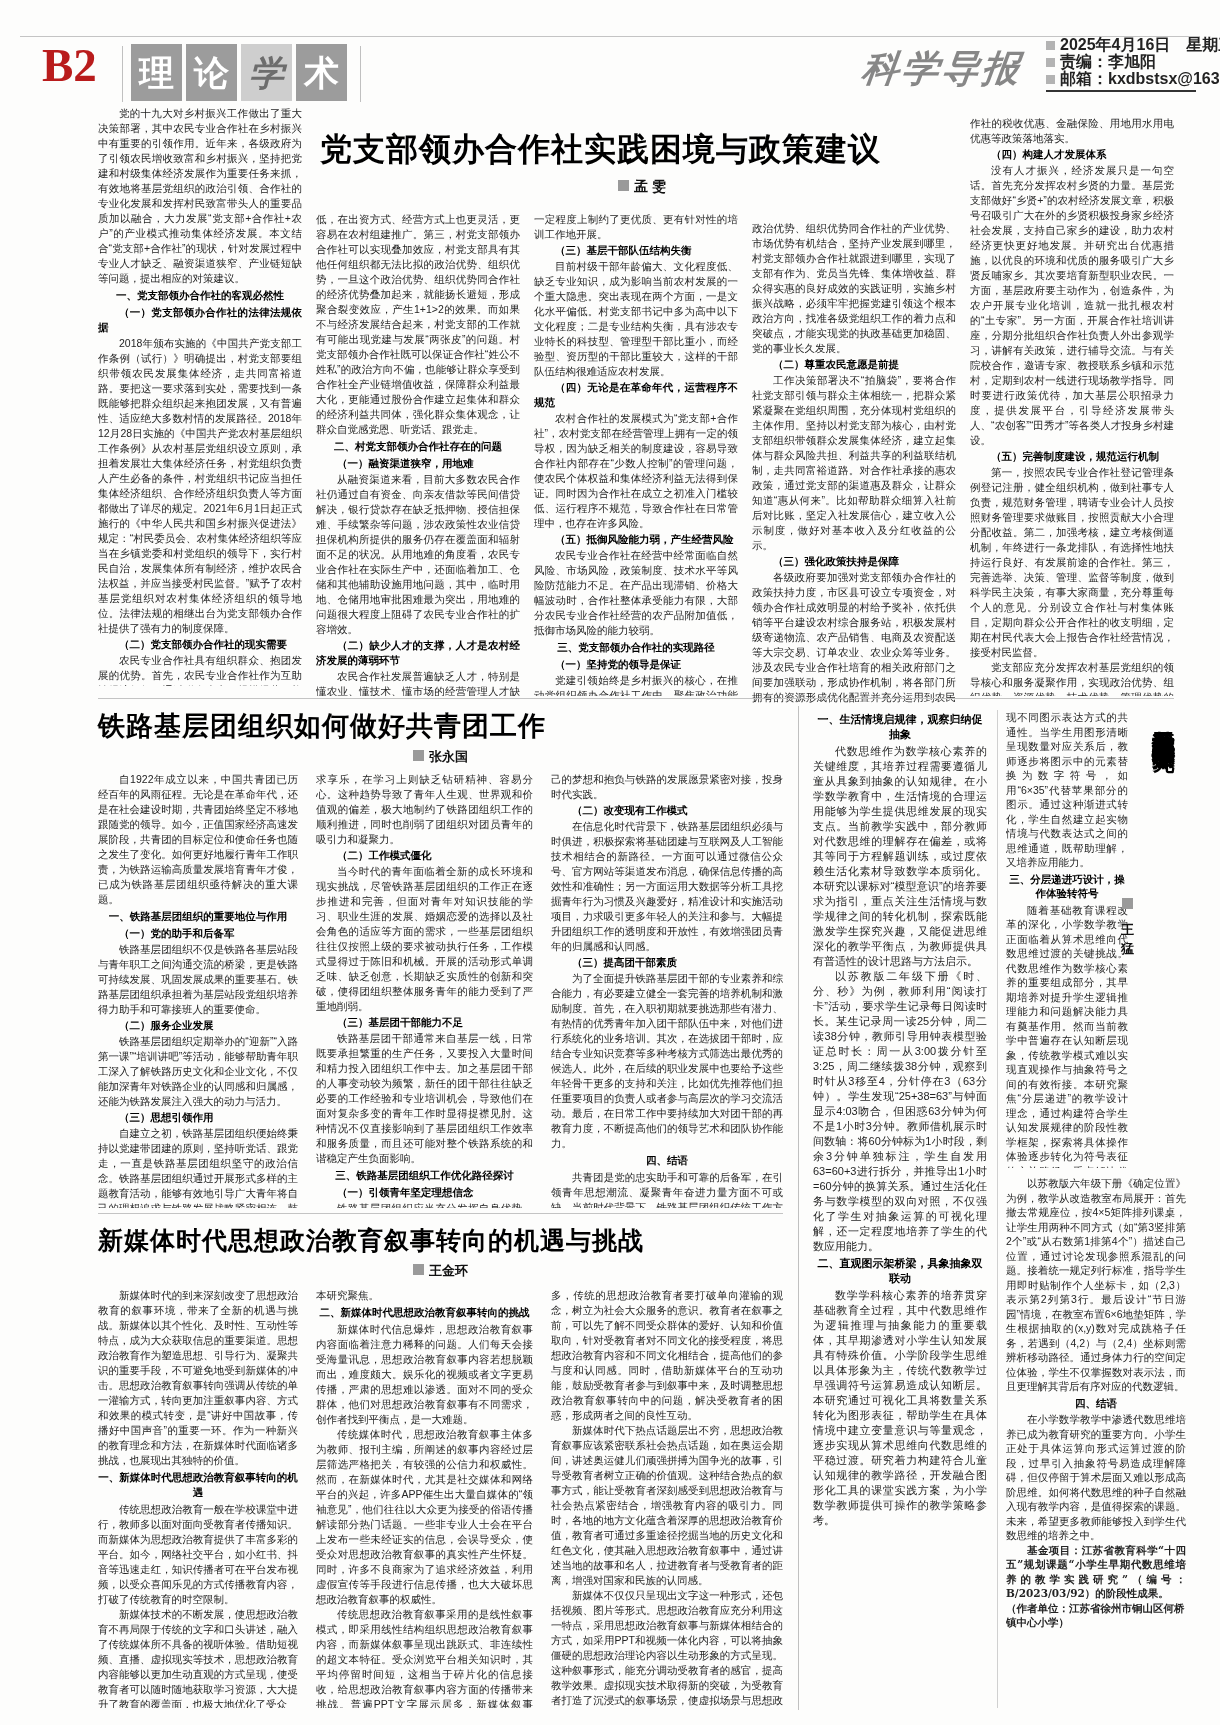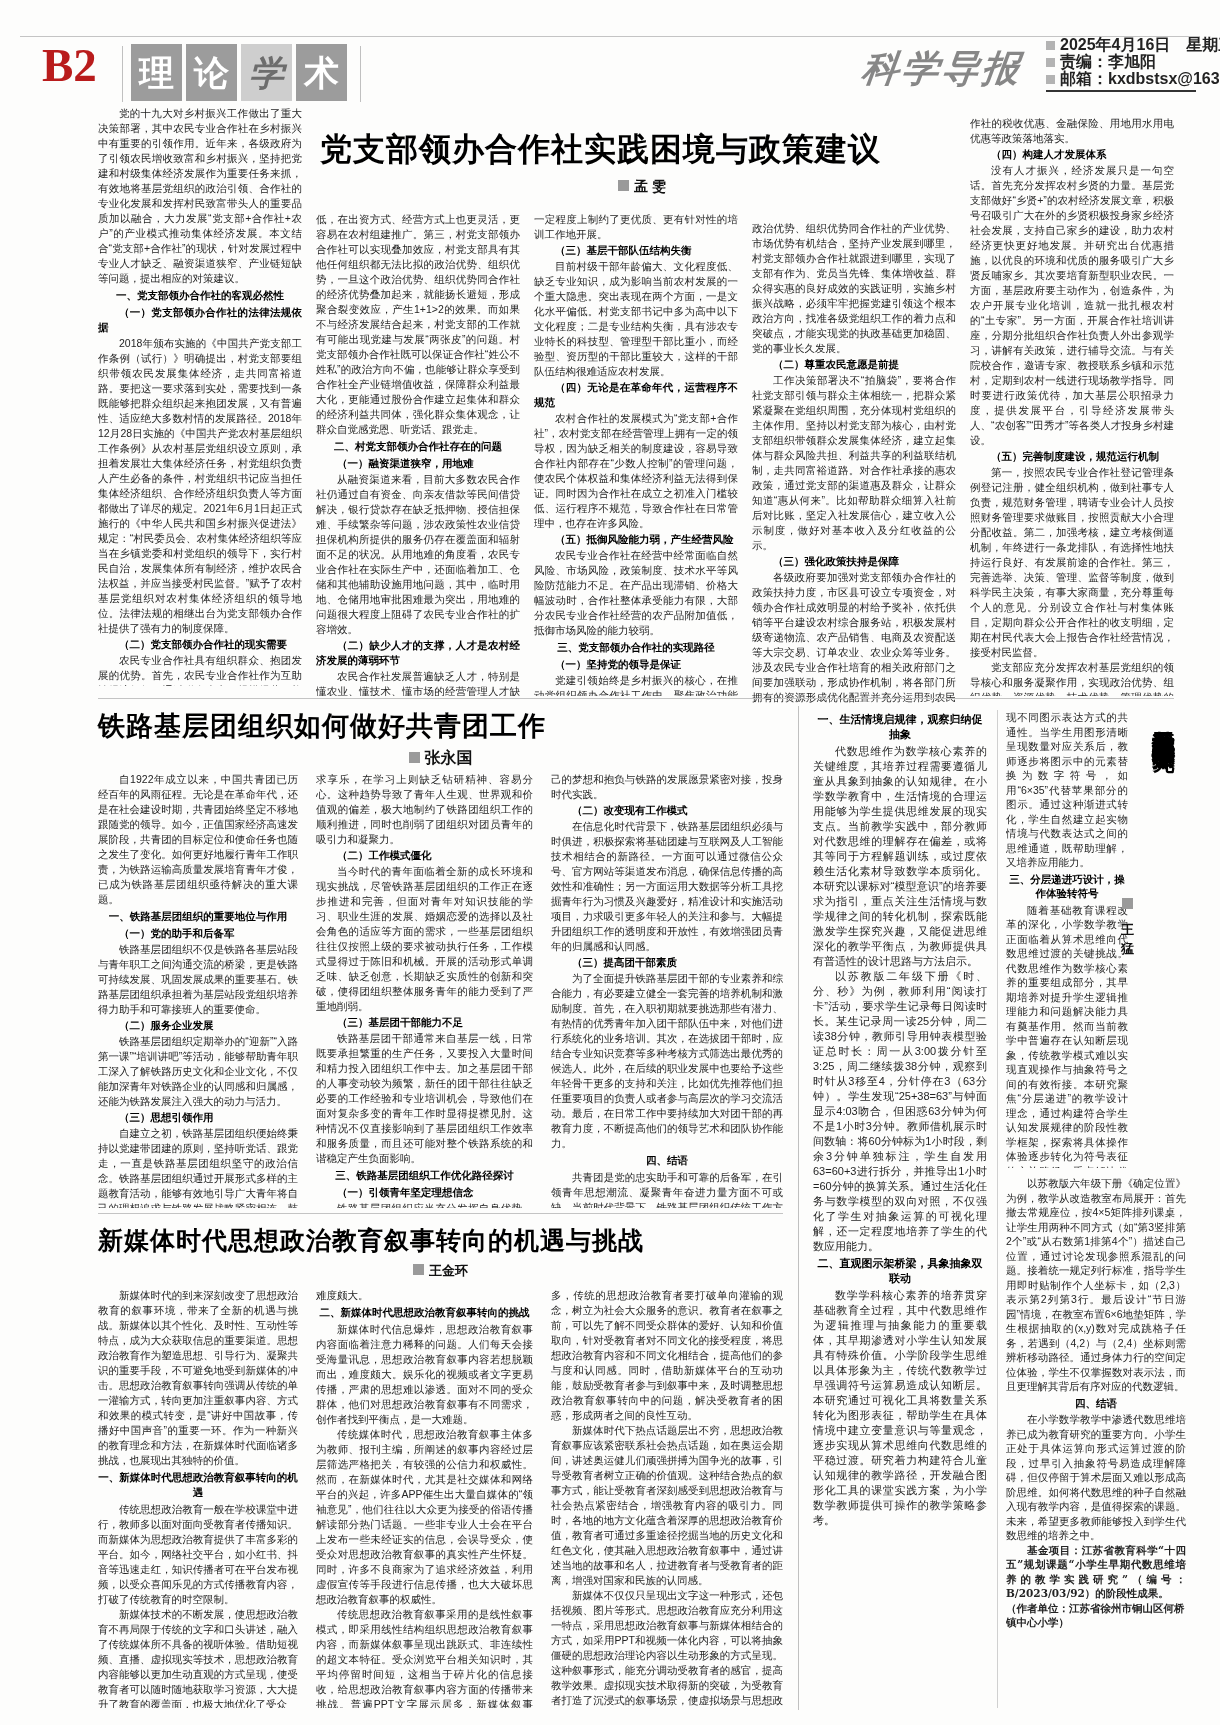--- a/index.html
+++ b/index.html
@@ -108,21 +108,21 @@
     <div class="b-k">（四）构建人才发展体系</div>
     <div class="b-p">没有人才振兴，经济发展只是一句空话。首先充分发挥农村乡贤的力量。基层党支部做好“乡贤+”的农村经济发展文章，积极号召吸引广大在外的乡贤积极投身家乡经济社会发展，支持自己家乡的建设，助力农村经济更快更好地发展。并研究出台优惠措施，以优良的环境和优质的服务吸引广大乡贤反哺家乡。其次要培育新型职业农民。一方面，基层政府要主动作为，创造条件，为农户开展专业化培训，造就一批扎根农村的“土专家”。另一方面，开展合作社培训讲座，分期分批组织合作社负责人外出参观学习，讲解有关政策，进行辅导交流。与有关院校合作，邀请专家、教授联系乡镇和示范村，定期到农村一线进行现场教学指导。同时要进行政策优待，加大基层公职招录力度，提供发展平台，引导经济发展带头人、“农创客”“田秀才”等各类人才投身乡村建设。</div>
     <div class="b-k">（五）完善制度建设，规范运行机制</div>
     <div class="b-p">第一，按照农民专业合作社登记管理条例登记注册，健全组织机构，做到社事专人负责，规范财务管理，聘请专业会计人员按照财务管理要求做账目，按照贡献大小合理分配收益。第二，加强考核，建立考核倒逼机制，年终进行一条龙排队，有选择性地扶持运行良好、有发展前途的合作社。第三，完善选举、决策、管理、监督等制度，做到科学民主决策，有事大家商量，充分尊重每个人的意见。分别设立合作社与村集体账目，定期向群众公开合作社的收支明细，定期在村民代表大会上报告合作社经营情况，接受村民监督。</div>
     <div class="b-p">党支部应充分发挥农村基层党组织的领导核心和服务凝聚作用，实现政治优势、组织优势、资源优势、技术优势、管理优势的有效整合，以农民为主体、市场为导向、促进农民增收致富为目标，加强对合作社的指导，严把质量关，发展订单农业等多种形式的农业规模经营和社会化服务。还要创新经营理念。大力发展互联网+农业，推进农业绿色化、优质化、特色化、品牌化经营，打造一村一品。</div>
   </div>
 
 <div class="hline" style="left:98px;top:698px;width:1076px;"></div>
 
 <div class="abs headline" style="left:98px;top:708px;width:685px;font-size:27px;">铁路基层团组织如何做好共青团工作</div>
-<div class="abs byline" style="left:98px;top:748px;width:685px;font-size:16px;"><span class="sq byl"></span><span>张永国</span></div>
+<div class="abs byline" style="left:98px;top:748px;width:685px;font-size:13px;"><span class="sq byl"></span><span>张永国</span></div>
 
 <div class="col" style="left:98px;top:772px;width:200px;height:436px;">
     <div class="b-p">自1922年成立以来，中国共青团已历经百年的风雨征程。无论是在革命年代，还是在社会建设时期，共青团始终坚定不移地跟随党的领导。如今，正值国家经济高速发展阶段，共青团的目标定位和使命任务也随之发生了变化。如何更好地履行青年工作职责，为铁路运输高质量发展培育青年才俊，已成为铁路基层团组织亟待解决的重大课题。</div>
     <div class="b-h">一、铁路基层团组织的重要地位与作用</div>
     <div class="b-k">（一）党的助手和后备军</div>
     <div class="b-p">铁路基层团组织不仅是铁路各基层站段与青年职工之间沟通交流的桥梁，更是铁路可持续发展、巩固发展成果的重要基石。铁路基层团组织承担着为基层站段党组织培养得力助手和可靠接班人的重要使命。</div>
     <div class="b-k">（二）服务企业发展</div>
     <div class="b-p">铁路基层团组织定期举办的“迎新”“入路第一课”“培训讲吧”等活动，能够帮助青年职工深入了解铁路历史文化和企业文化，不仅能加深青年对铁路企业的认同感和归属感，还能为铁路发展注入强大的动力与活力。</div>
     <div class="b-k">（三）思想引领作用</div>
     <div class="b-p">自建立之初，铁路基层团组织便始终秉持以党建带团建的原则，坚持听党话、跟党走，一直是铁路基层团组织坚守的政治信念。铁路基层团组织通过开展形式多样的主题教育活动，能够有效地引导广大青年将自己的理想追求与铁路发展战略紧密相连，鼓励青年在各自的工作岗位上扎根一线，勇于担当，为铁路运输事业贡献青春力量。</div>
@@ -152,21 +152,21 @@
 <div class="abs headline" style="left:98px;top:1224px;width:685px;font-size:25px;">新媒体时代思想政治教育叙事转向的机遇与挑战</div>
 <div class="abs byline" style="left:98px;top:1262px;width:685px;font-size:13px;"><span class="sq byl"></span><span>王金环</span></div>
 
 <div class="col" style="left:98px;top:1288px;width:200px;height:420px;">
     <div class="b-p">新媒体时代的到来深刻改变了思想政治教育的叙事环境，带来了全新的机遇与挑战。新媒体以其个性化、及时性、互动性等特点，成为大众获取信息的重要渠道。思想政治教育作为塑造思想、引导行为、凝聚共识的重要手段，不可避免地受到新媒体的冲击。思想政治教育叙事转向强调从传统的单一灌输方式，转向更加注重叙事内容、方式和效果的模式转变，是“讲好中国故事，传播好中国声音”的重要一环。作为一种新兴的教育理念和方法，在新媒体时代面临诸多挑战，也展现出其独特的价值。</div>
     <div class="b-h">一、新媒体时代思想政治教育叙事转向的机遇</div>
     <div class="b-p">传统思想政治教育一般在学校课堂中进行，教师多以面对面向受教育者传播知识。而新媒体为思想政治教育提供了丰富多彩的平台。如今，网络社交平台，如小红书、抖音等迅速走红，知识传播者可在平台发布视频，以受众喜闻乐见的方式传播教育内容，打破了传统教育的时空限制。</div>
     <div class="b-p">新媒体技术的不断发展，使思想政治教育不再局限于传统的文字和口头讲述，融入了传统媒体所不具备的视听体验。借助短视频、直播、虚拟现实等技术，思想政治教育内容能够以更加生动直观的方式呈现，使受教育者可以随时随地获取学习资源，大大提升了教育的覆盖面，也极大地优化了受众</div>
   </div>
 <div class="col" style="left:316px;top:1288px;width:217px;height:420px;">
-    <div class="b-c">难度颇大。</div>
+    <div class="b-c">本研究聚焦。</div>
     <div class="b-h">二、新媒体时代思想政治教育叙事转向的挑战</div>
     <div class="b-p">新媒体时代信息爆炸，思想政治教育叙事内容面临着注意力稀释的问题。人们每天会接受海量讯息，思想政治教育叙事内容若想脱颖而出，难度颇大。娱乐化的视频或者文字更易传播，严肃的思想难以渗透。面对不同的受众群体，他们对思想政治教育叙事有不同需求，创作者找到平衡点，是一大难题。</div>
     <div class="b-p">传统媒体时代，思想政治教育叙事主体多为教师、报刊主编，所阐述的叙事内容经过层层筛选严格把关，有较强的公信力和权威性。然而，在新媒体时代，尤其是社交媒体和网络平台的兴起，许多APP催生出大量自媒体的“领袖意见”，他们往往以大众更为接受的俗语传播解读部分热门话题。一些非专业人士会在平台上发布一些未经证实的信息，会误导受众，使受众对思想政治教育叙事的真实性产生怀疑。同时，许多不良商家为了追求经济效益，利用虚假宣传等手段进行信息传播，也大大破坏思想政治教育叙事的权威性。</div>
     <div class="b-p">传统思想政治教育叙事采用的是线性叙事模式，即采用线性结构组织思想政治教育叙事内容，而新媒体叙事呈现出跳跃式、非连续性的超文本特征。受众浏览平台相关知识时，其平均停留时间短，这相当于碎片化的信息接收，给思想政治教育叙事内容方面的传播带来挑战。普遍PPT文字展示居多，新媒体叙事以“视觉+听觉+互动”的传播方式，对传统叙事形成巨大的显性障碍。</div>
   </div>
 <div class="col" style="left:551px;top:1288px;width:232px;height:420px;">
     <div class="b-c">多，传统的思想政治教育者要打破单向灌输的观念，树立为社会大众服务的意识。教育者在叙事之前，可以先了解不同受众群体的爱好、认知和价值取向，针对受教育者对不同文化的接受程度，将思想政治教育内容和不同文化相结合，提高他们的参与度和认同感。同时，借助新媒体平台的互动功能，鼓励受教育者参与到叙事中来，及时调整思想政治教育叙事转向中的问题，解决受教育者的困惑，形成两者之间的良性互动。</div>
     <div class="b-p">新媒体时代下热点话题层出不穷，思想政治教育叙事应该紧密联系社会热点话题，如在奥运会期间，讲述奥运健儿们顽强拼搏为国争光的故事，引导受教育者树立正确的价值观。这种结合热点的叙事方式，能让受教育者深刻感受到思想政治教育与社会热点紧密结合，增强教育内容的吸引力。同时，各地的地方文化蕴含着深厚的思想政治教育价值，教育者可通过多重途径挖掘当地的历史文化和红色文化，使其融入思想政治教育叙事中，通过讲述当地的故事和名人，拉进教育者与受教育者的距离，增强对国家和民族的认同感。</div>
     <div class="b-p">新媒体不仅仅只呈现出文字这一种形式，还包括视频、图片等形式。思想政治教育应充分利用这一特点，采用思想政治教育叙事与新媒体相结合的方式，如采用PPT和视频一体化内容，可以将抽象僵硬的思想政治理论内容以生动形象的方式呈现。这种叙事形式，能充分调动受教育者的感官，提高教学效果。虚拟现实技术取得新的突破，为受教育者打造了沉浸式的叙事场景，使虚拟场景与思想政治教育叙事内容有机结合。通过相关技术可以让受教育者穿梭在各个历史的时间点，让他们身临其境地感受当时情况下革命先辈们的英勇无畏精神，使思想政治教育更加具有冲击力。</div>
   </div>

